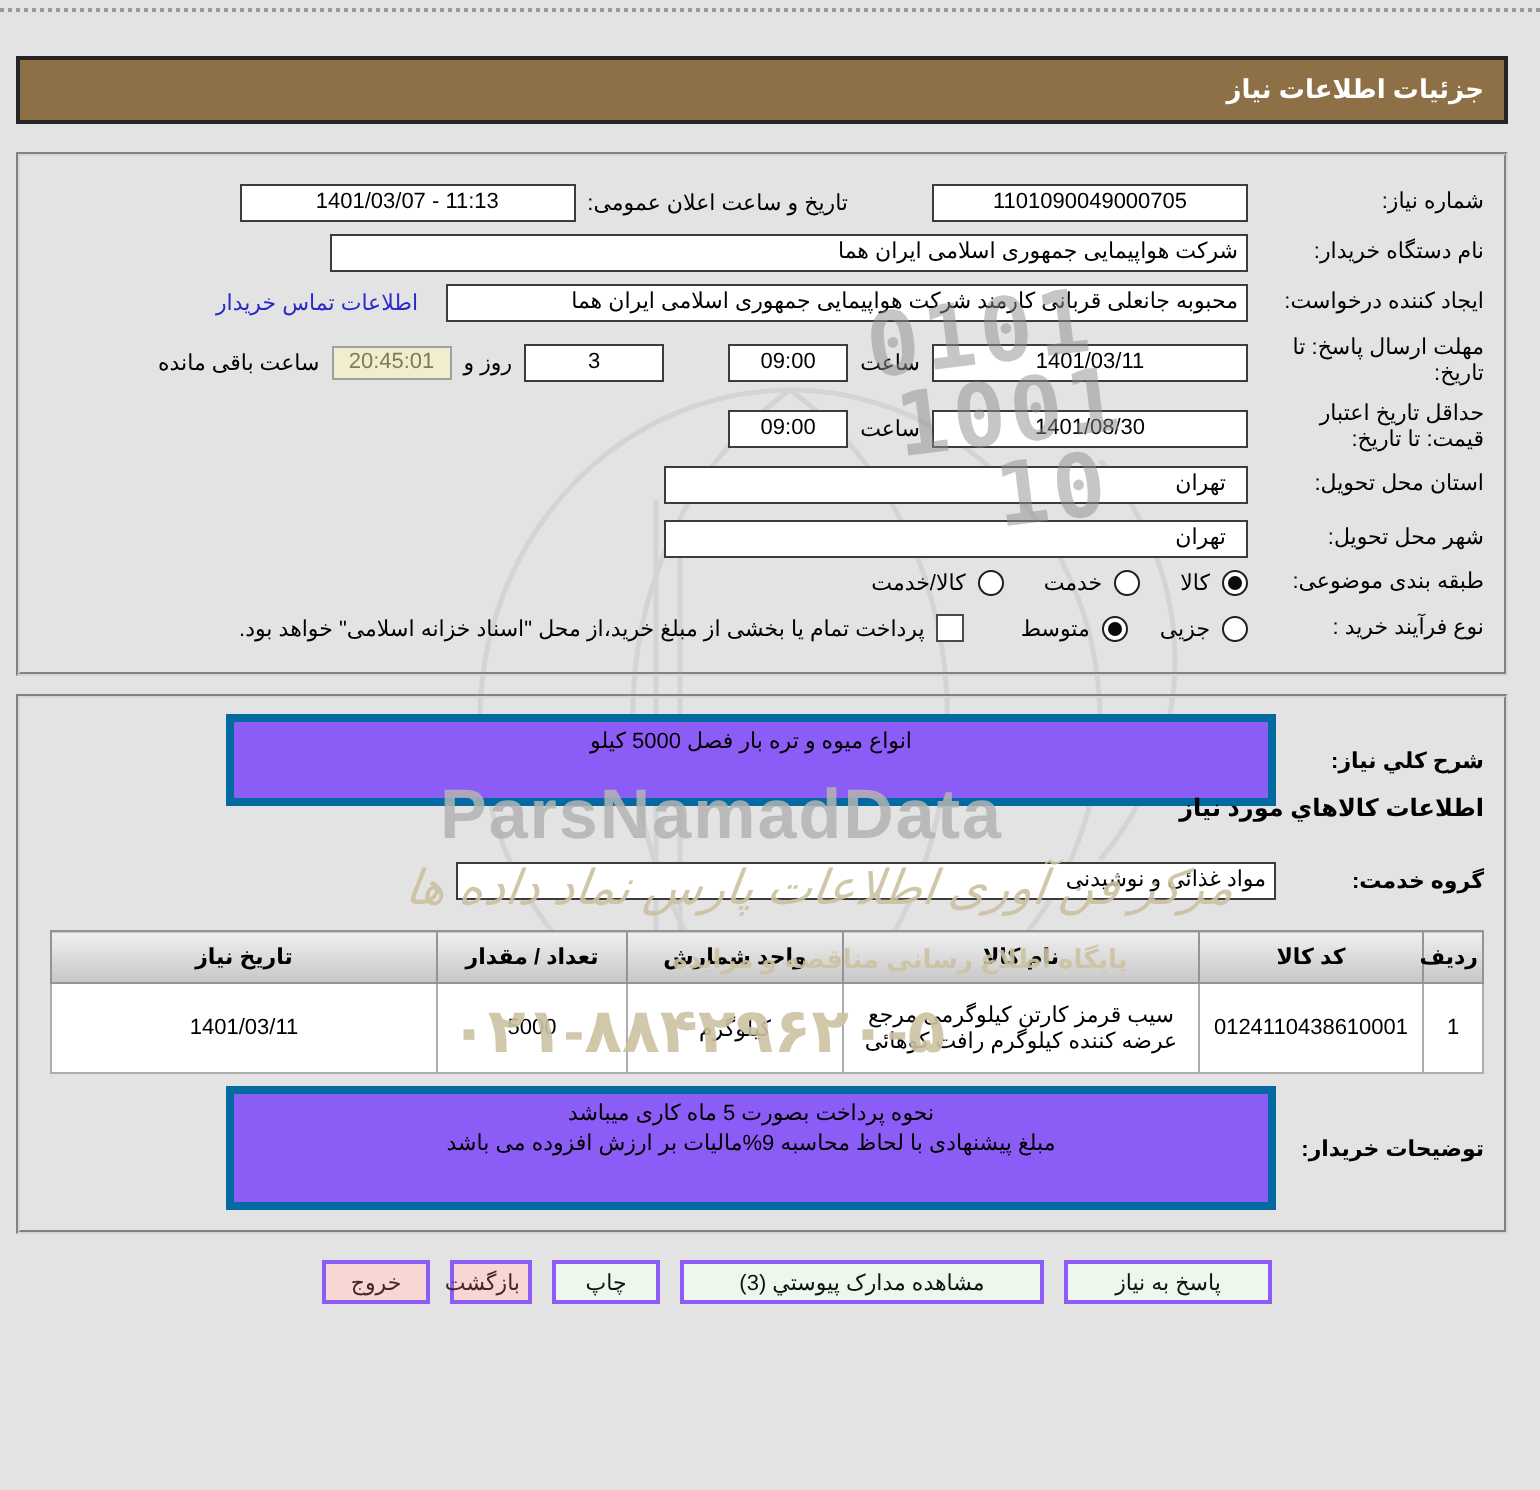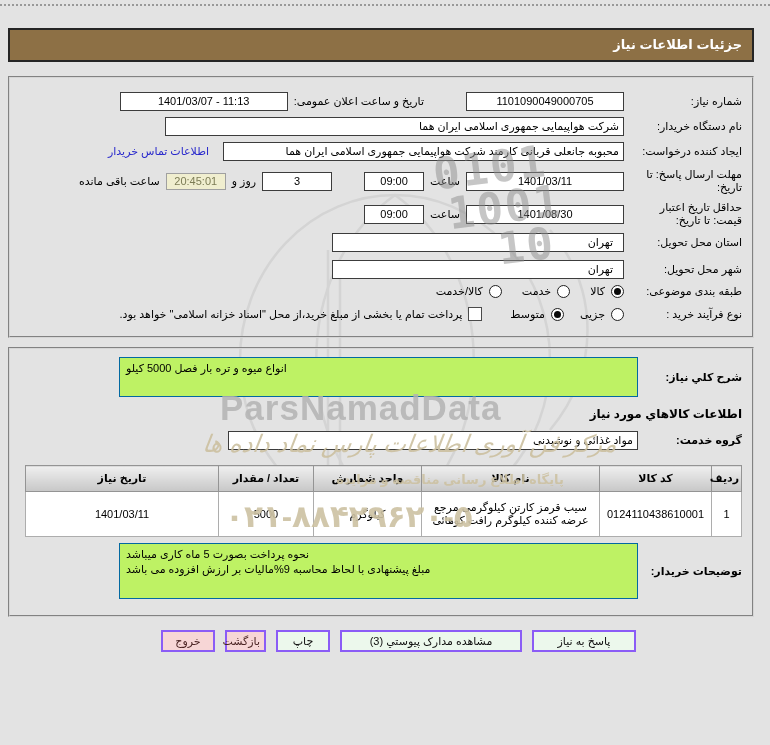--- a/index.html
+++ b/index.html
@@ -30,21 +30,21 @@
   .rightal{text-align:right;}
   .countdown{
     background:#f0eecf;border:1px solid #a0a0a0;color:#7c7c55;width:58px;flex:none;
     text-align:center;height:15px;line-height:15px;direction:ltr;
   }
   .radio{width:11px;height:11px;border:1px solid #1f1f1f;border-radius:50%;background:#fff;flex:none;position:relative;}
   .radio.sel::after{content:"";position:absolute;inset:2px;background:#0a0a0a;border-radius:50%;}
   .checkbox{width:12px;height:12px;border:1px solid #4a4a4a;background:#fff;flex:none;}
   .link{color:#2828cc;cursor:pointer;}
   .sechead{font-weight:bold;font-size:12px;}
-  .textbox{background:#bef264;border:1px solid #0369a1;padding:3px 6px;line-height:15px;flex:none;text-align:left;}
+  .textbox{background:#8b5cf6;border:4px solid #0369a1;padding:3px 6px;line-height:15px;flex:none;text-align:center;}
   .gtable{border-collapse:collapse;table-layout:fixed;width:717px;}
   .gtable th{
     background:linear-gradient(#efefef,#c7c7c7);border:1px solid #949494;
     font-weight:bold;font-size:11px;height:25px;padding:0 2px;
   }
   .gtable td{background:#fff;border:1px solid #adadad;text-align:center;height:42px;padding:1px 3px;font-size:11px;}
   .btnrow{position:absolute;top:630px;right:134px;display:flex;column-gap:10px;}
   .btn{
     height:22px;border:2px solid #8b5cf6;font-size:11px;cursor:pointer;
     font-family:"Liberation Sans","DejaVu Sans",sans-serif;color:#111;padding:0 4px;flex:none;
@@ -169,21 +169,21 @@
 
 <div class="panel panel2">
 
   <div class="row" style="top:8px;align-items:center;">
     <span class="lblcol2">شرح کلي نیاز:</span>
     <div class="textbox" style="width:505px;min-height:32px;">
       <div>انواع میوه و تره بار فصل  5000 کیلو</div>
     </div>
   </div>
 
-  <div class="row sechead" style="top:58px;">اطلاعات کالاهاي مورد نیاز</div>
+  <div class="row sechead" style="top:48px;">اطلاعات کالاهاي مورد نیاز</div>
 
   <div class="row" style="top:82px;">
     <span class="lblcol2">گروه خدمت:</span>
     <span class="inp rightal" style="width:400px;">مواد غذائی و نوشیدنی</span>
   </div>
 
   <div class="row" style="top:116px;">
     <table class="gtable" dir="rtl">
       <colgroup>
         <col style="width:30px;">

